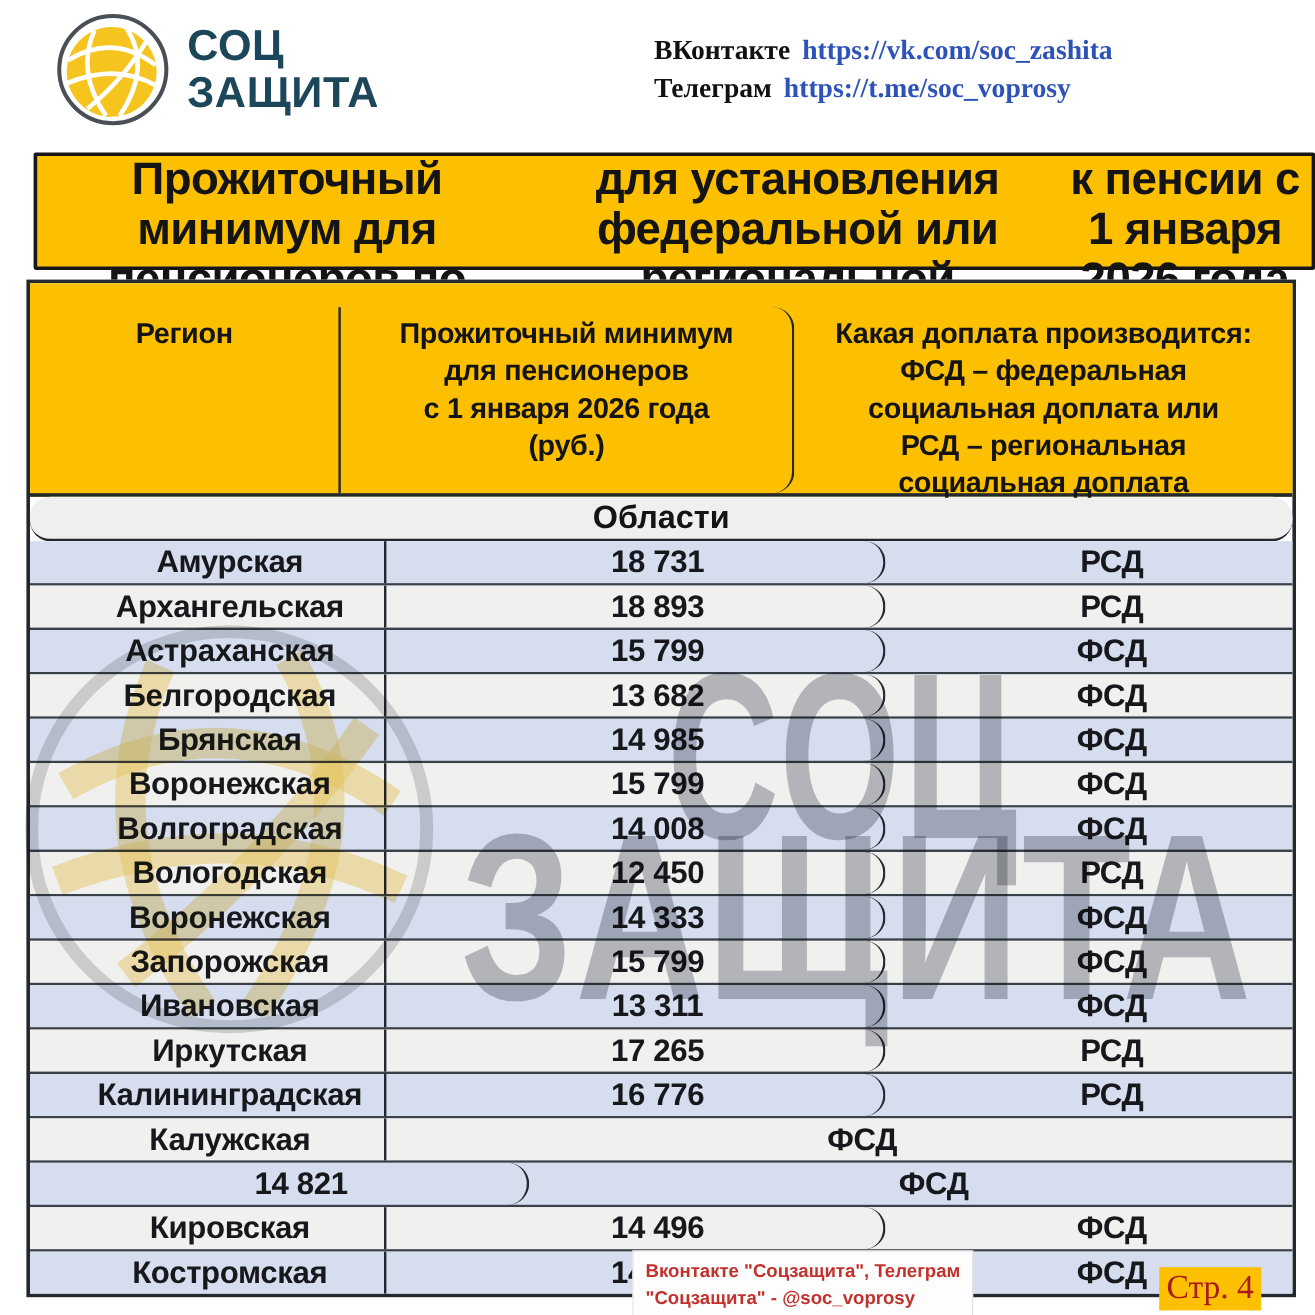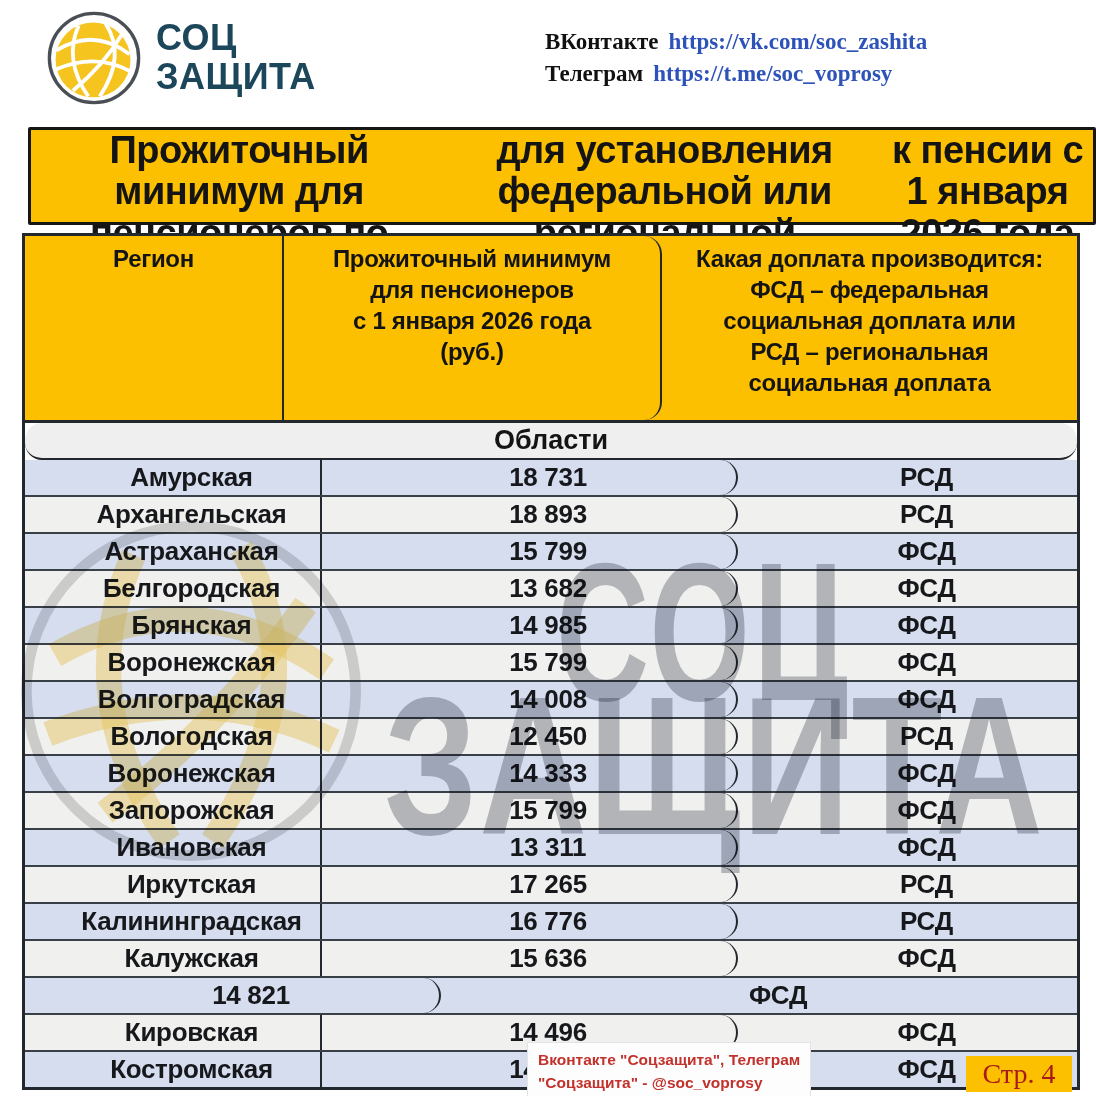--- a/index.html
+++ b/index.html
@@ -22,21 +22,21 @@
 
   
   .banner{position:absolute;left:28px;top:127px;width:1062px;height:92px;background:var(--accent);
     border:3px solid #161616;border-radius:2px;display:flex;flex-direction:row;justify-content:center;
     text-align:center;font-weight:800;font-size:38px;line-height:1.09;color:#141414;letter-spacing:-0.5px;}
 
   
   .table{position:absolute;left:22px;top:233px;width:1052px;border:3px solid var(--border);background:#fff;z-index:1;}
   .thead{display:flex;background:var(--accent);border-bottom:3px solid var(--border);}
   .th{box-sizing:border-box;padding-top:8px;text-align:center;font-weight:800;font-size:24px;line-height:1.29;
-      white-space:pre-line;color:#141414;height:184px;letter-spacing:-0.3px;}
+      white-space:pre-line;color:#141414;height:155px;letter-spacing:-0.3px;margin-top:20px;}
   .c1{width:259px;border-right:2px solid var(--border);}
   .c2{width:378px;border-right:2px solid var(--border);box-sizing:border-box;border-radius:18px;}
   .c3{flex:1;}
   .section-row{height:35px;background:var(--section);border-bottom:2px solid var(--border);
       display:flex;align-items:center;justify-content:center;font-weight:800;font-size:27px;color:#141414;border-radius:17px;}
   .trow{display:flex;height:35px;border-bottom:2px solid var(--row-border);}
   .trow:last-child{border-bottom:none;}
   .trow.blue{background:var(--row-blue);}
   .trow.gray{background:var(--row-gray);}
   .cell{box-sizing:border-box;display:flex;align-items:center;justify-content:center;
@@ -46,21 +46,21 @@
   .wm{position:absolute;pointer-events:none;mix-blend-mode:multiply;z-index:5;font-weight:800;
       color:rgba(128,133,141,0.52);font-family:"Liberation Sans",sans-serif;}
   .wm-1{left:556px;top:518px;font-size:152px;letter-spacing:4px;transform:scale(0.85,1.3);transform-origin:left top;}
   .wm-2{left:384px;top:652px;font-size:152px;letter-spacing:2px;transform:scale(0.98,1.3);transform-origin:left top;}
   .wm-circle{position:absolute;left:12px;top:512px;width:358px;height:358px;pointer-events:none;
       mix-blend-mode:multiply;z-index:4;}
 
   
   .footer-note{position:absolute;left:527px;top:1042px;background:#fdfdfd;border:1px solid #e3e3e3;
       padding:5px 10px 7px 10px;z-index:10;font-weight:bold;font-size:15.5px;line-height:1.5;color:var(--red);}
-  .page-badge{position:absolute;left:966px;top:1056px;width:106px;height:36px;background:var(--accent);
+  .page-badge{position:absolute;left:966px;top:1056px;width:85px;height:36px;background:var(--accent);
       z-index:10;display:flex;align-items:center;justify-content:center;
       font-family:"Liberation Serif",serif;font-size:28px;color:var(--pagered);}
 </style>
 </head>
 <body>
 
 <div class="page">
 
   <header class="top">
     <div class="logo">
@@ -184,21 +184,20 @@
   </div>
 
   <div class="trow blue">
     <div class="cell c1">Калининградская</div>
     <div class="cell c2">16 776</div>
     <div class="cell c3">РСД</div>
   </div>
 
   <div class="trow gray">
     <div class="cell c1">Калужская</div>
-    <div class="cell c2">15 636</div>
     <div class="cell c3">ФСД</div>
   </div>
 
   <div class="trow blue">
     <div class="cell c2">14 821</div>
     <div class="cell c3">ФСД</div>
   </div>
 
   <div class="trow gray">
     <div class="cell c1">Кировская</div>

